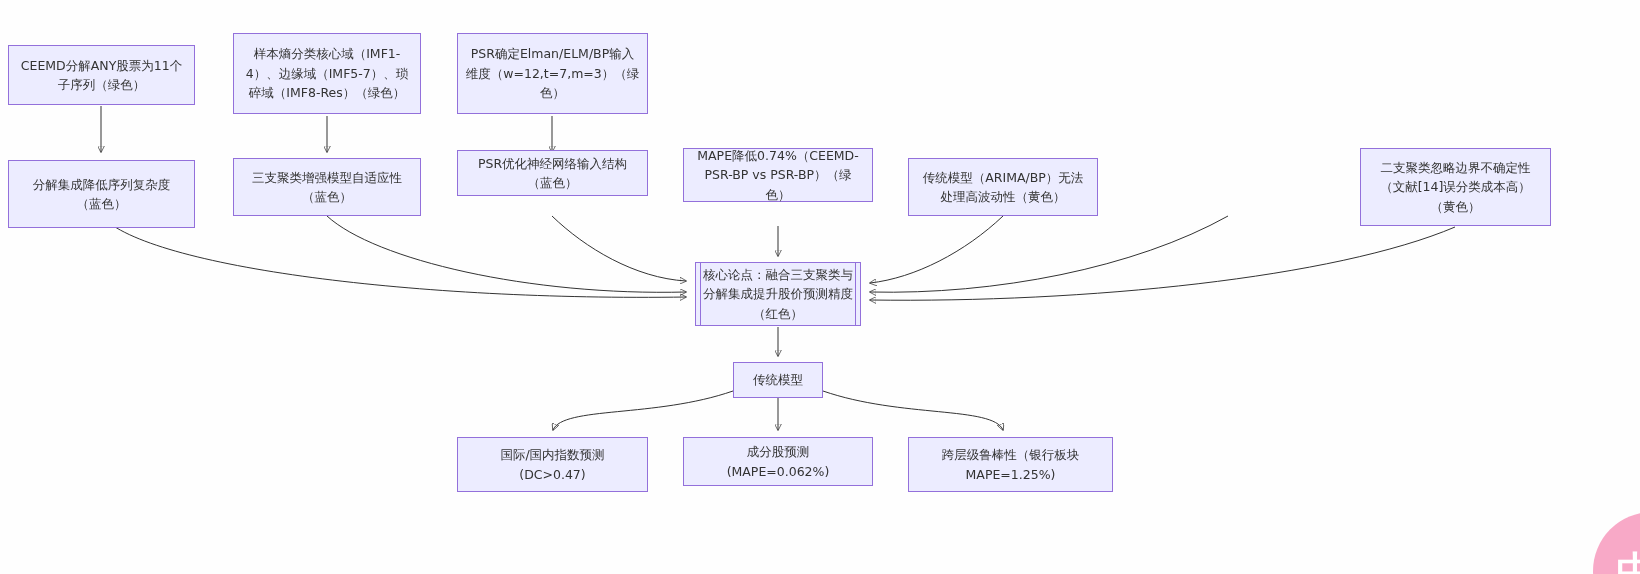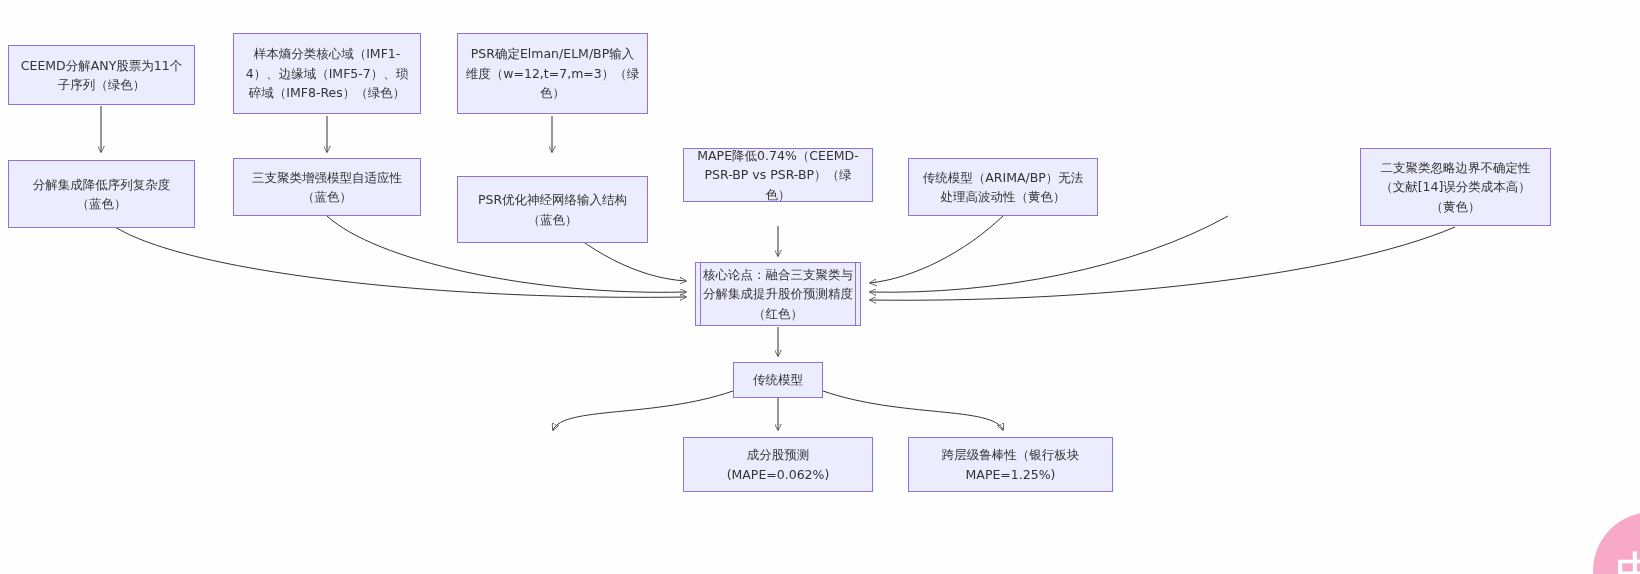--- a/index.html
+++ b/index.html
@@ -71,21 +71,21 @@
   </div>
 
   <div class="node" style="left:8px;top:160px;width:187px;height:68px">
     <span class="node-label">分解集成降低序列复杂度
 （蓝色）</span>
   </div>
   <div class="node" style="left:233px;top:158px;width:188px;height:58px">
     <span class="node-label">三支聚类增强模型自适应性
 （蓝色）</span>
   </div>
-  <div class="node" style="left:457px;top:176px;width:191px;height:67px">
+  <div class="node" style="left:457px;top:150px;width:191px;height:46px">
     <span class="node-label">PSR优化神经网络输入结构
 （蓝色）</span>
   </div>
   <div class="node" style="left:683px;top:148px;width:190px;height:54px">
     <span class="node-label">MAPE降低0.74%（CEEMD-
 PSR-BP vs PSR-BP）（绿
 色）</span>
   </div>
   <div class="node" style="left:908px;top:158px;width:190px;height:58px">
     <span class="node-label">传统模型（ARIMA/BP）无法
@@ -102,21 +102,25 @@
     <span class="node-label">核心论点：融合三支聚类与
 分解集成提升股价预测精度
 （红色）</span>
     <div class="inner-line right"></div>
   </div>
 
   <div class="node" style="left:733px;top:362px;width:90px;height:36px">
     <span class="node-label">传统模型</span>
   </div>
 
-  <div class="node" style="left:683px;top:437px;width:190px;height:55px">
+  <div class="node" style="left:457px;top:437px;width:191px;height:55px">
+    <span class="node-label">国际/国内指数预测
+(DC&gt;0.47)</span>
+  </div>
+  <div class="node" style="left:683px;top:437px;width:190px;height:49px">
     <span class="node-label">成分股预测
 (MAPE=0.062%)</span>
   </div>
   <div class="node" style="left:908px;top:437px;width:205px;height:55px">
     <span class="node-label">跨层级鲁棒性（银行板块
 MAPE=1.25%)</span>
   </div>
 
   <div class="translate-btn">
     <span>中A</span>

